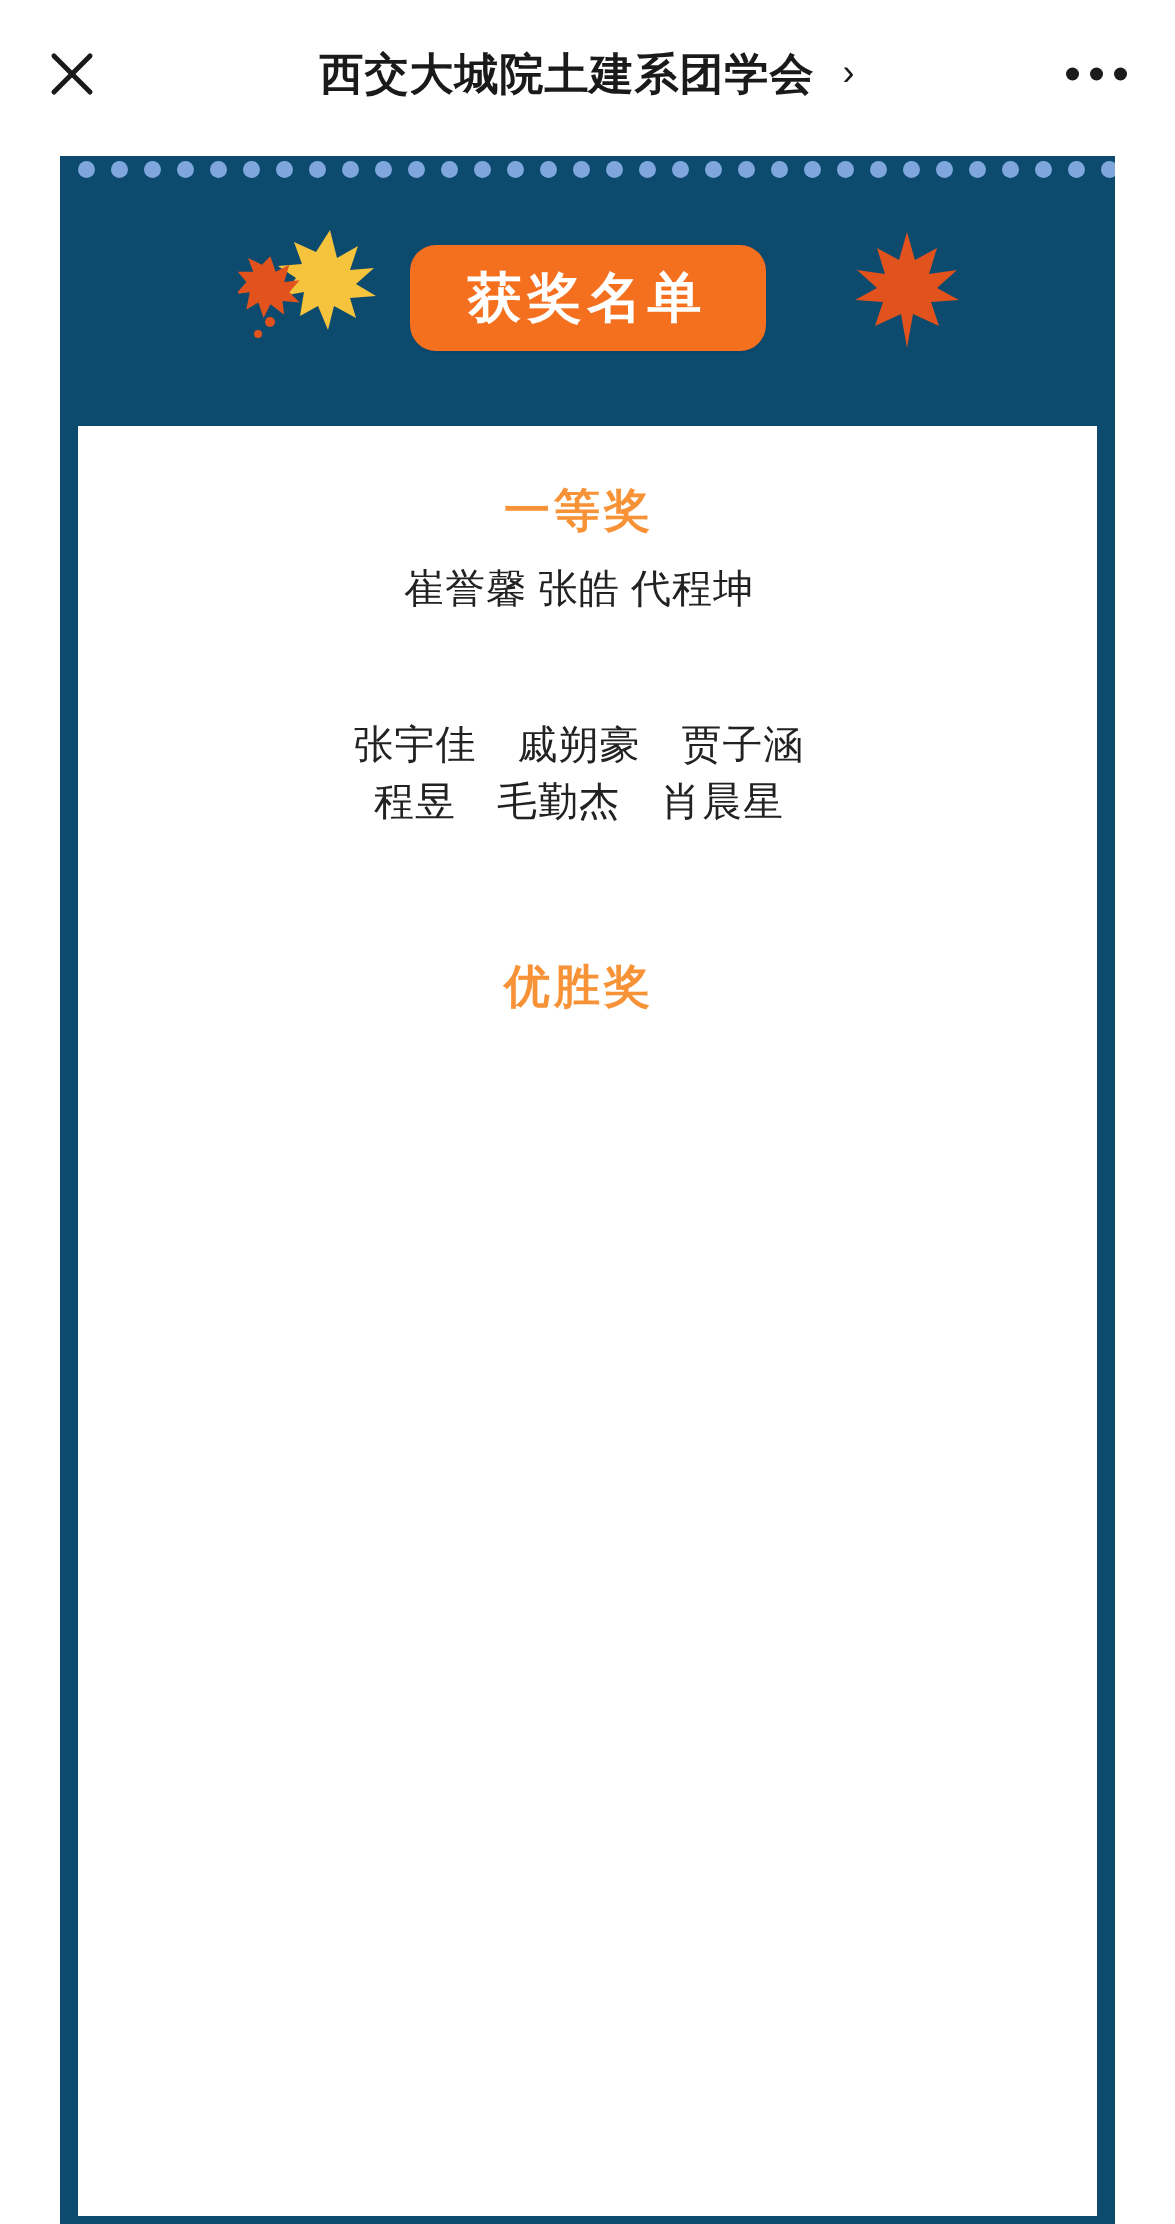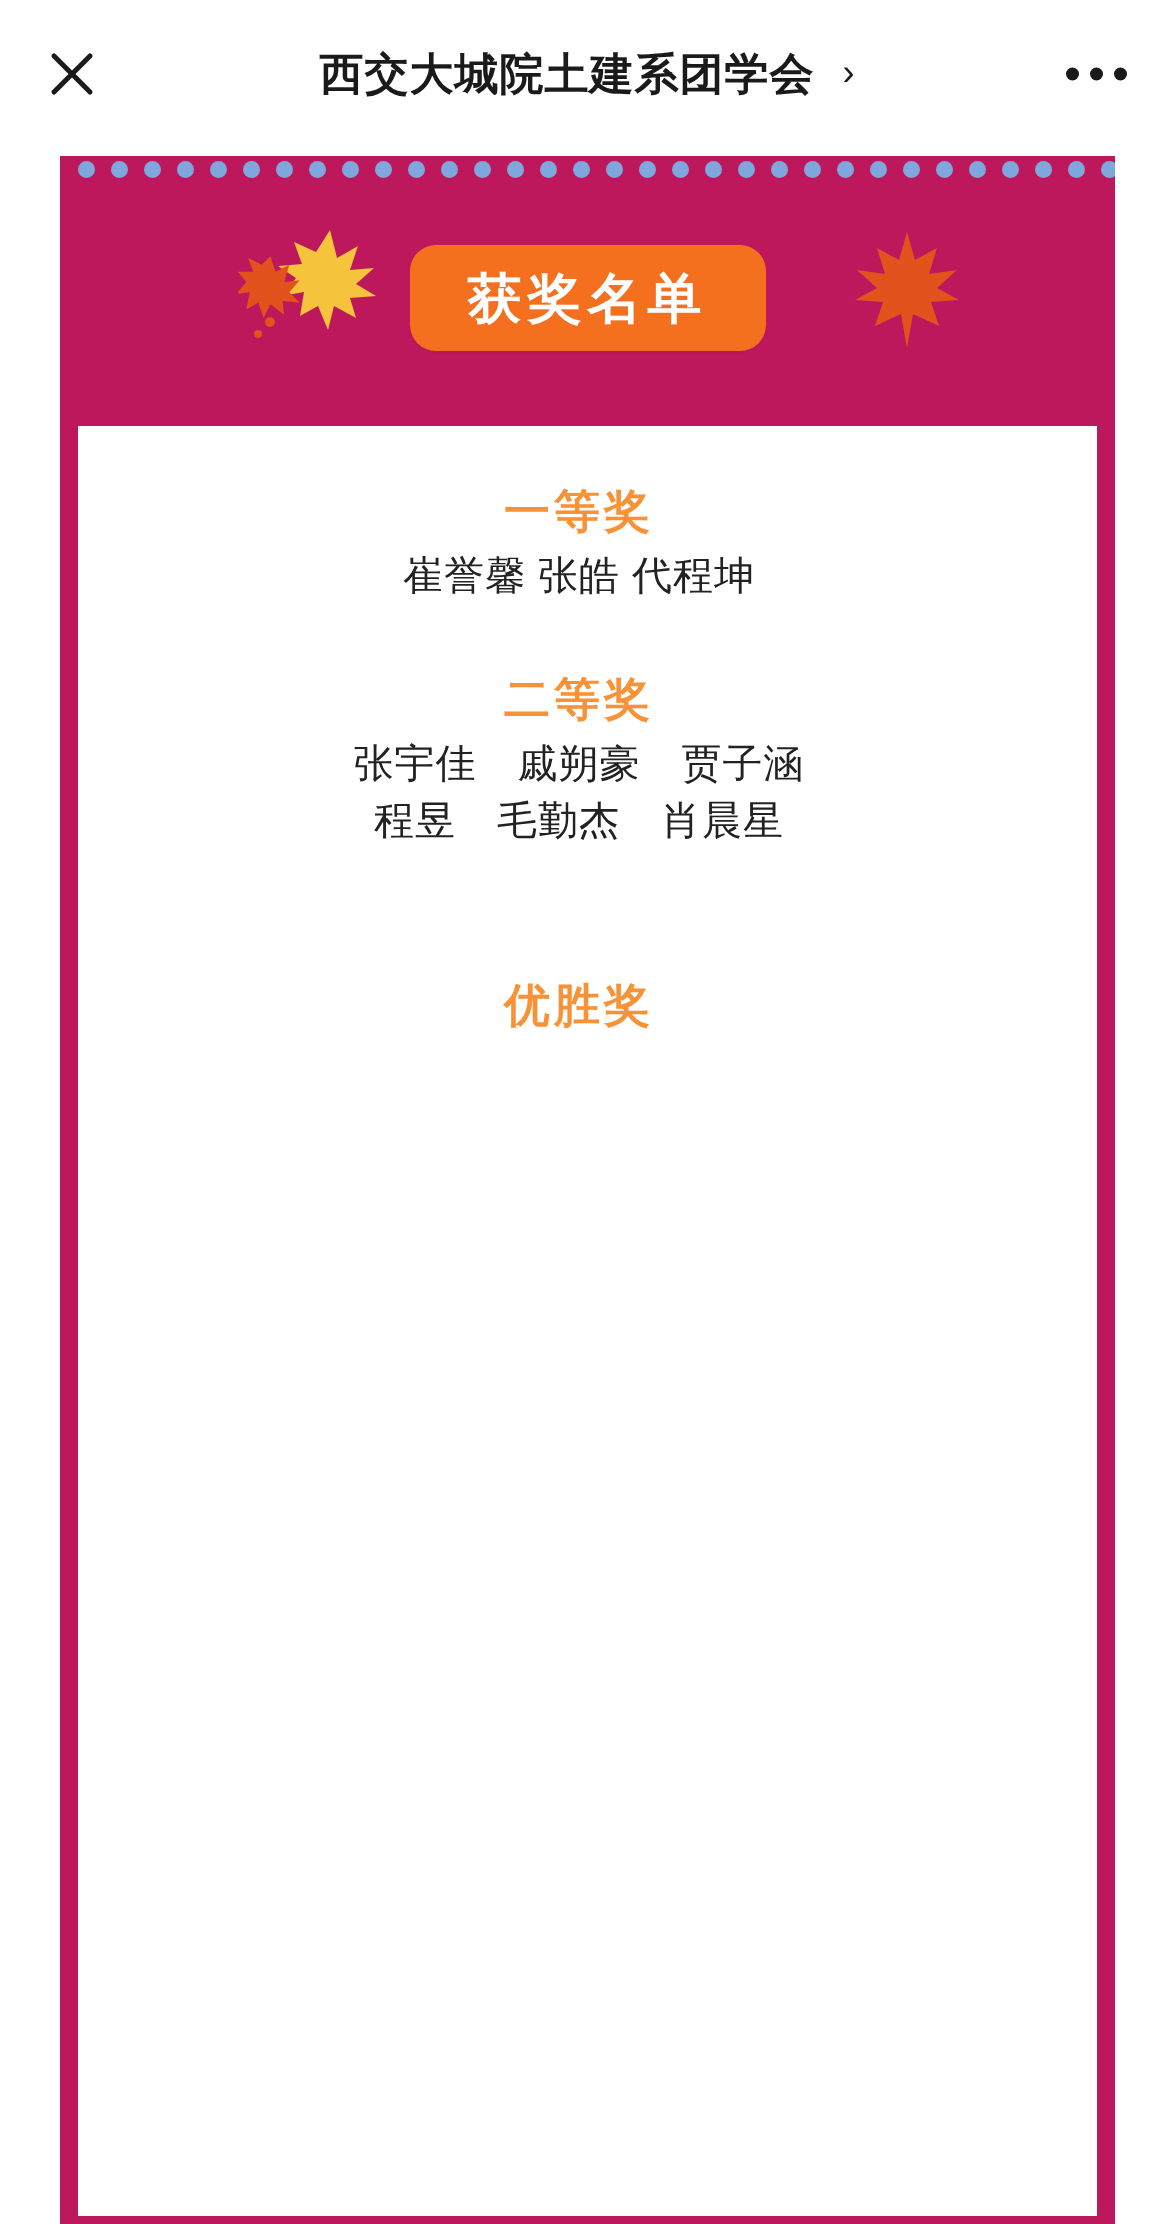--- a/index.html
+++ b/index.html
@@ -77,22 +77,23 @@
     height: 2076px;
     background: #ffffff;
     overflow: hidden;
   }
   .poster {
     position: absolute;
     left: 60px;
     top: 8px;
     width: 1055px;
     height: 2068px;
-    background: #be185d;
+    background: #0c4a6e;
     box-sizing: border-box;
+    font-family: Liberation Serif, serif;
   }
   
   .dots {
     position: absolute;
     left: 0;
     top: 0;
     width: 1055px;
     height: 26px;
     display: flex;
     align-items: center;
@@ -161,21 +162,21 @@
   .award-block { text-align: center; }
   .award-title {
     color: #f79236;
     font-size: 46px;
     font-weight: 700;
     letter-spacing: 4px;
     line-height: 1;
   }
   .award-block.first .award-title { margin-top: 22px; }
   .award-names {
-    margin-top: 13px;
+    margin-top: 27px;
     color: #222222;
     font-size: 40px;
     line-height: 1.42;
     letter-spacing: 1px;
   }
   .award-names div { white-space: nowrap; }
   .gap-1 { height: 72px; }
   .gap-2 { height: 68px; }
   .gap-3 { height: 66px; }
 </style>
@@ -267,21 +268,20 @@
       <div class="award-block first">
         <div class="award-title">一等奖</div>
         <div class="award-names">
           <div>崔誉馨 张皓 代程坤</div>
         </div>
       </div>
 
       <div class="gap-1"></div>
 
       <div class="award-block">
-        <div class="award-title">二等奖</div>
         <div class="award-names">
           <div>张宇佳　戚朔豪　贾子涵</div>
           <div>程昱　毛勤杰　肖晨星</div>
         </div>
       </div>
 
       <div class="gap-2"></div>
 
       <div class="award-block">
       </div>

